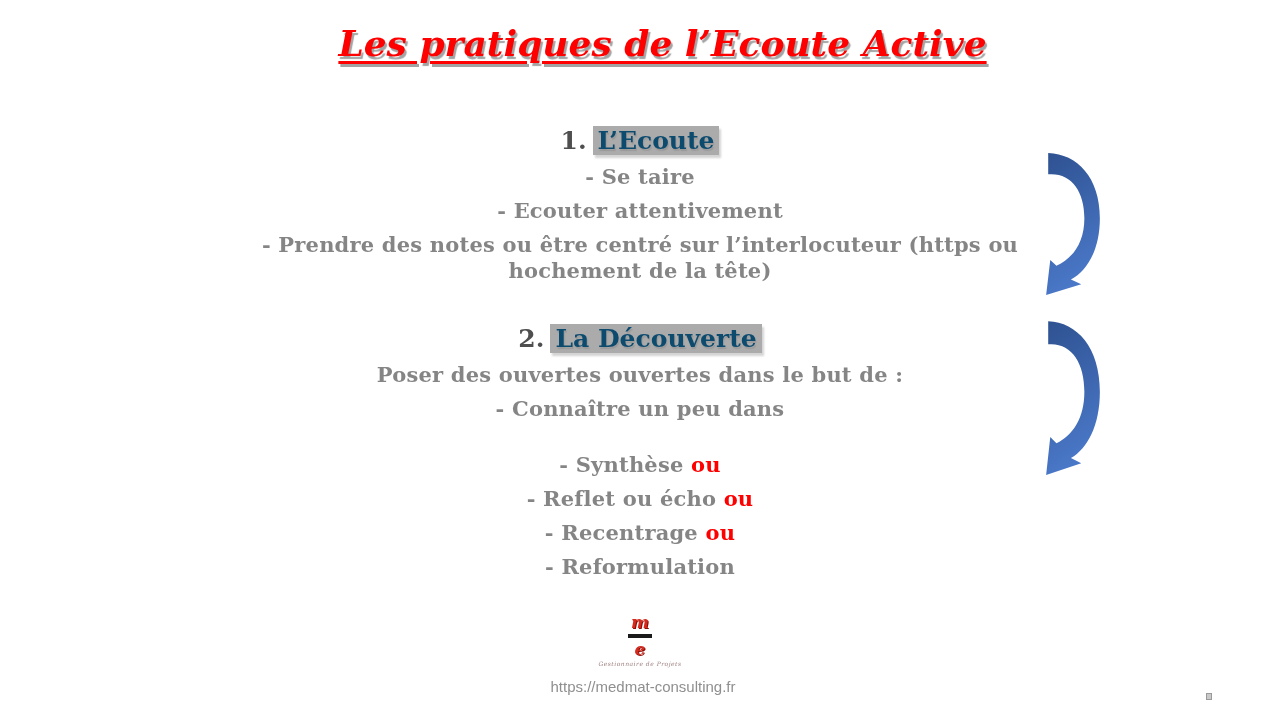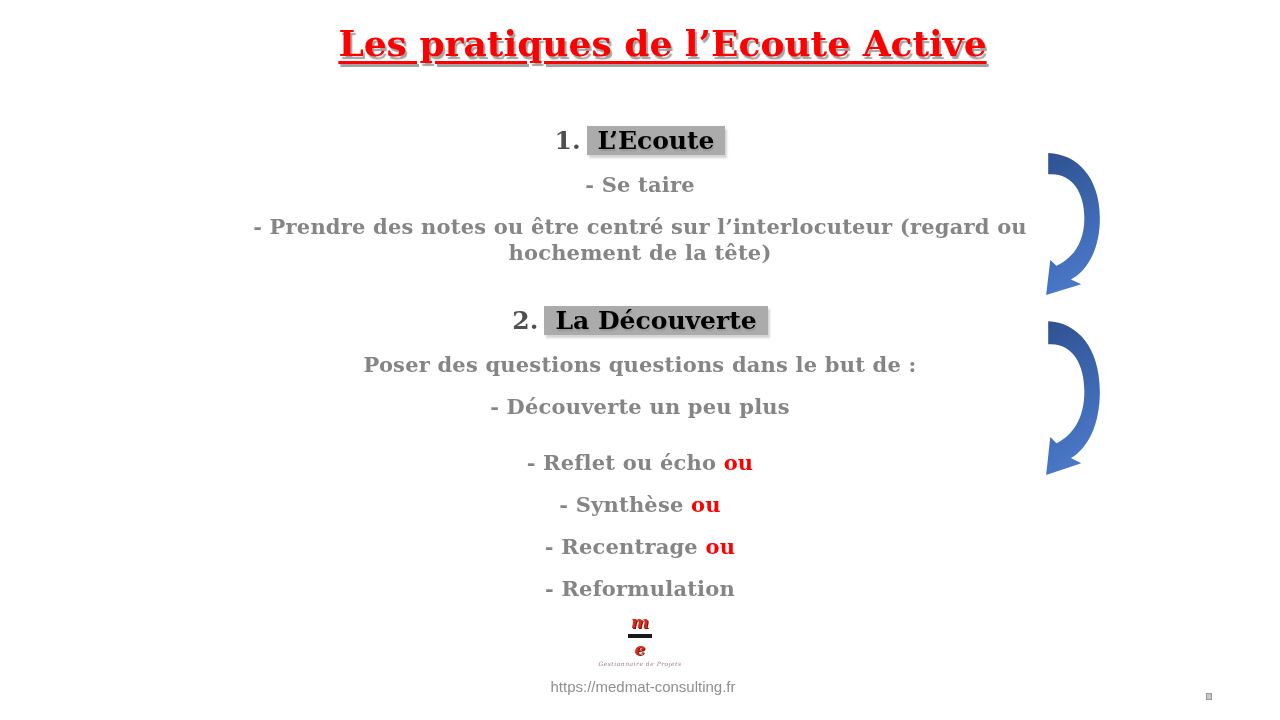--- a/index.html
+++ b/index.html
@@ -7,21 +7,21 @@
     position:relative; width:1280px; height:720px;
     background:#ffffff; overflow:hidden;
     font-family:"DejaVu Serif", serif;
   }
 
   
   .title {
     position:absolute; top:22px; left:0; right:0; margin:0;
     text-align:center;
     font-family:"DejaVu Serif", serif;
-    font-weight:bold; font-size:36px;
+    font-style:italic; font-weight:bold; font-size:36px;
     color:#fe0000;
     text-decoration:underline;
     text-decoration-thickness:3px;
     text-underline-offset:5px;
     text-shadow:2px 3px 1px #a3a3a3;
     padding-left:45px;
   }
 
   
   .content {
@@ -29,27 +29,27 @@
     width:860px; text-align:center;
     font-weight:bold;
   }
   .block { margin:0; }
   .block-1 { margin-bottom:40px; }
   .block-2 { margin-bottom:30px; }
 
   .heading { font-size:25px; line-height:30px; margin-bottom:2px; }
   .heading .num { color:#4f4f4f; margin-right:6px; }
   .heading .hl {
-    background:#ababab; color:#000000; padding:0 11px;
+    background:#ababab; color:#0c4a6e; padding:0 5px;
     box-shadow:2px 3px 2px #d4d4d4;
     text-shadow:1px 2px 1px rgba(120,120,120,0.35);
   }
 
   .line {
-    margin:16px; font-size:21px; line-height:26px;
+    margin:8px; font-size:21px; line-height:26px;
     color:#858585; letter-spacing:0.2px;
   }
   .ou { color:#fe0000; }
 
   
   .arrow { position:absolute; }
 
   
   .logo {
     position:absolute; top:614px; left:0; right:0;
@@ -93,34 +93,35 @@
 
   <h1 class="title">Les pratiques de l’Ecoute Active</h1>
 
   <div class="content">
 
     <section class="block block-1">
       <div class="heading">
         <span class="num">1.</span><span class="hl">L’Ecoute</span>
       </div>
       <p class="line">- Se taire</p>
-      <p class="line">- Prendre des notes ou être centré sur l’interlocuteur (regard ou hochement de la tête)</p>
+      <p class="line">- Ecouter attentivement</p>
+      <p class="line">- Prendre des notes ou être centré sur l’interlocuteur (https ou hochement de la tête)</p>
     </section>
 
     <section class="block block-2">
       <div class="heading">
         <span class="num">2.</span><span class="hl">La Découverte</span>
       </div>
-      <p class="line">Poser des questions questions dans le but de :</p>
-      <p class="line">- Découverte un peu plus</p>
+      <p class="line">Poser des ouvertes ouvertes dans le but de :</p>
+      <p class="line">- Connaître un peu dans</p>
     </section>
 
     <section class="block block-3">
+      <p class="line"><span>- Synthèse </span><span class="ou">ou</span></p>
       <p class="line"><span>- Reflet ou écho </span><span class="ou">ou</span></p>
-      <p class="line"><span>- Synthèse </span><span class="ou">ou</span></p>
       <p class="line"><span>- Recentrage </span><span class="ou">ou</span></p>
       <p class="line"><span>- Reformulation</span></p>
     </section>
 
   </div>
 
   <svg class="arrow" style="left:1042px; top:150px;" width="62" height="146" viewBox="0 0 60 150" preserveAspectRatio="none" aria-hidden="true">
     <defs>
       <linearGradient id="arrowGrad1" x1="0" y1="0" x2="0.25" y2="1">
         <stop offset="0" stop-color="#2E5190"></stop>

